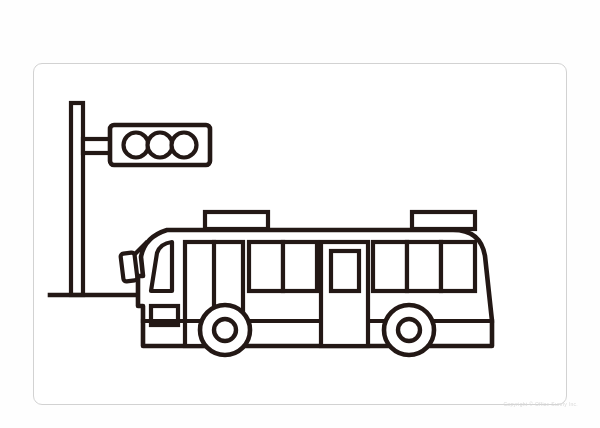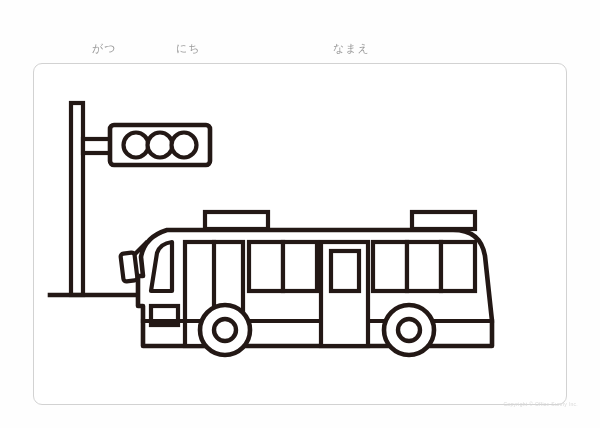--- a/index.html
+++ b/index.html
@@ -75,25 +75,20 @@
     letter-spacing: 0.3px;
     white-space: nowrap;
     font-family: "Liberation Sans", sans-serif;
   }
 </style>
 </head>
 <body>
 
 <div id="page">
 
-  <div class="header-labels">
-    <span class="header-label hl-gatsu">がつ</span>
-    <span class="header-label hl-nichi">にち</span>
-    <span class="header-label hl-namae">なまえ</span>
-  </div>
 
   <div class="sheet"></div>
 
   <svg class="artwork" viewBox="0 0 534 342" width="534" height="342">
 
     <g fill="none" stroke="#231815" stroke-width="4.2" stroke-linecap="square" stroke-linejoin="miter">
 
       <g>
 
         <rect x="38" y="40" width="12" height="192" fill="#ffffff" stroke="#231815" stroke-width="4.2"></rect>

